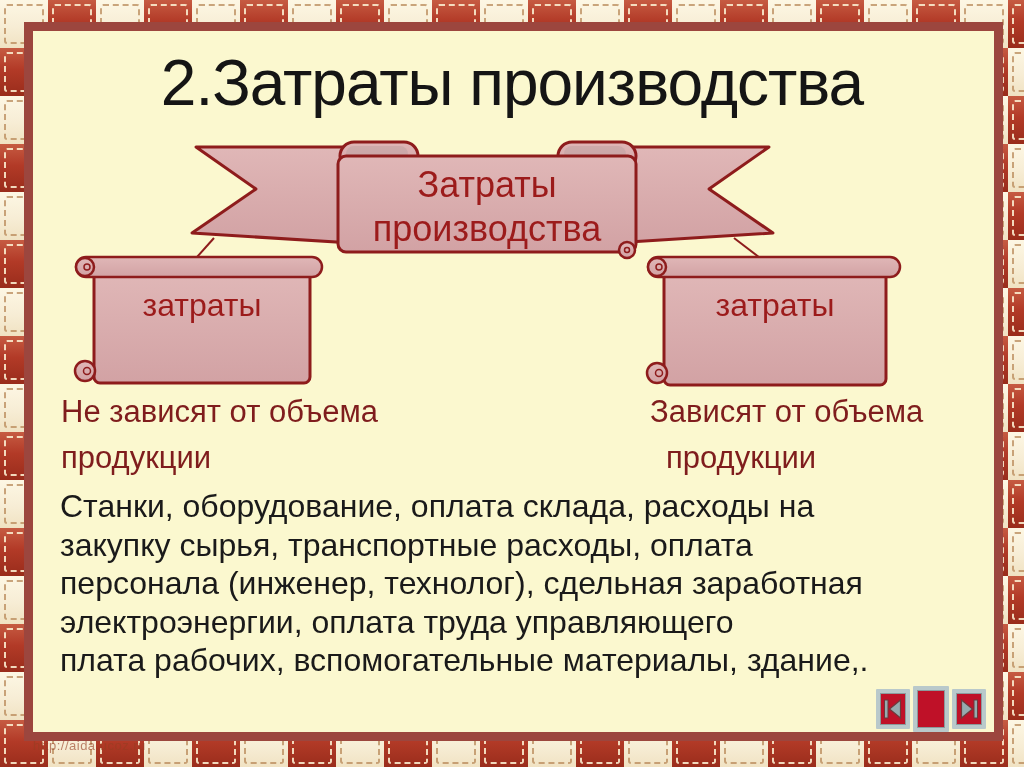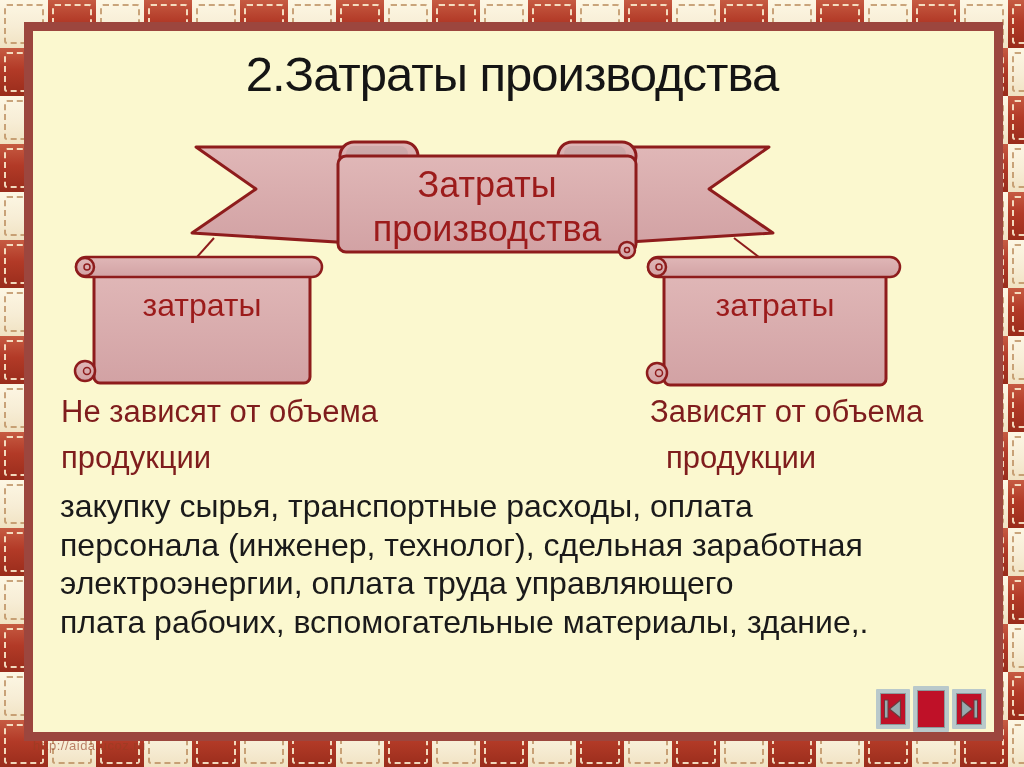--- a/index.html
+++ b/index.html
@@ -23,21 +23,21 @@
     position:absolute;left:24px;top:22px;width:979px;height:719px;
     box-sizing:border-box;background:#fbf8cf;border:9px solid #9c463e;z-index:1;
   }
 
   
   .diagram{position:absolute;left:0;top:0;width:1024px;height:767px;z-index:2;pointer-events:none;}
 
   .txt{position:absolute;z-index:3;}
   .page-title{
     left:33px;top:46px;width:958px;text-align:center;
-    font-size:49px;color:#151515;letter-spacing:-1px;white-space:nowrap;
+    font-size:64px;color:#151515;letter-spacing:-1px;white-space:nowrap;
   }
   .banner-text{
     left:338px;top:163px;width:298px;text-align:center;
     font-size:36px;line-height:44px;color:#9c1b1b;
   }
   .scroll-text{
     text-align:center;font-size:32px;line-height:42px;color:#9c1b1b;
   }
   .scroll-text.left{left:94px;top:284px;width:216px;}
   .scroll-text.right{left:664px;top:284px;width:222px;}
@@ -1199,20 +1199,21 @@
     <div>Не зависят от объема</div>
     <div>продукции</div>
   </div>
 
   <div class="txt note right">
     <div>Зависят от объема</div>
     <div class="indent">продукции</div>
   </div>
 
   <div class="txt body-text">
+    <div>Станки, оборудование, оплата склада, расходы на</div>
     <div>закупку сырья, транспортные расходы, оплата</div>
     <div>персонала (инженер, технолог), сдельная заработная</div>
     <div>электроэнергии, оплата труда управляющего</div>
     <div>плата рабочих, вспомогательные материалы, здание,.</div>
   </div>
 
   <div class="nav">
     <button class="nav-btn" title="">
       <span>
         <svg width="20" height="22" viewBox="0 0 20 22">

